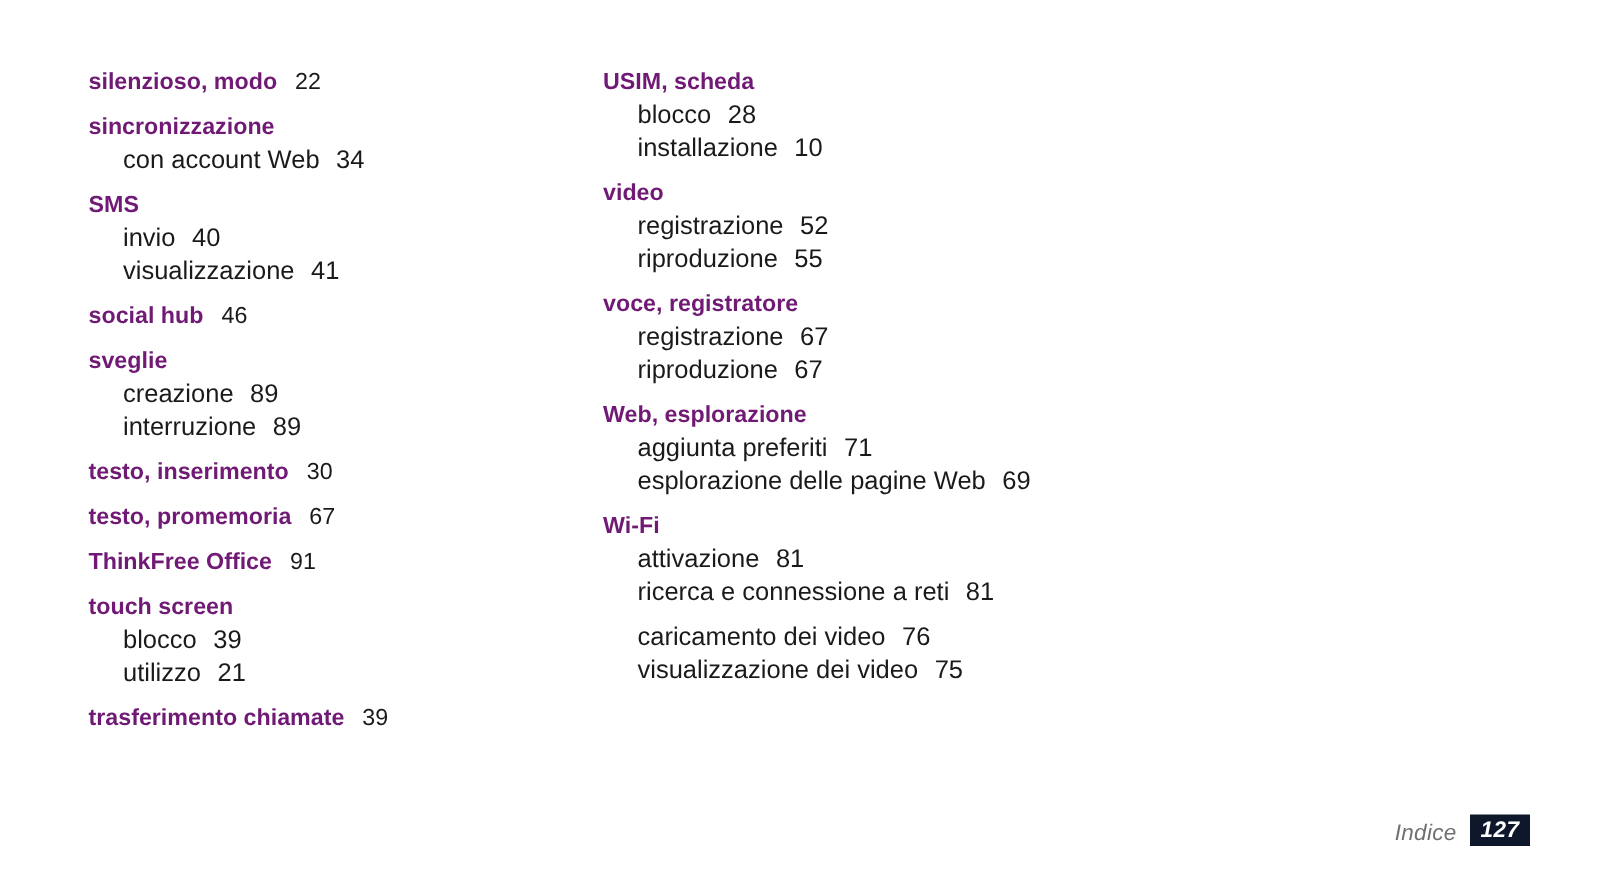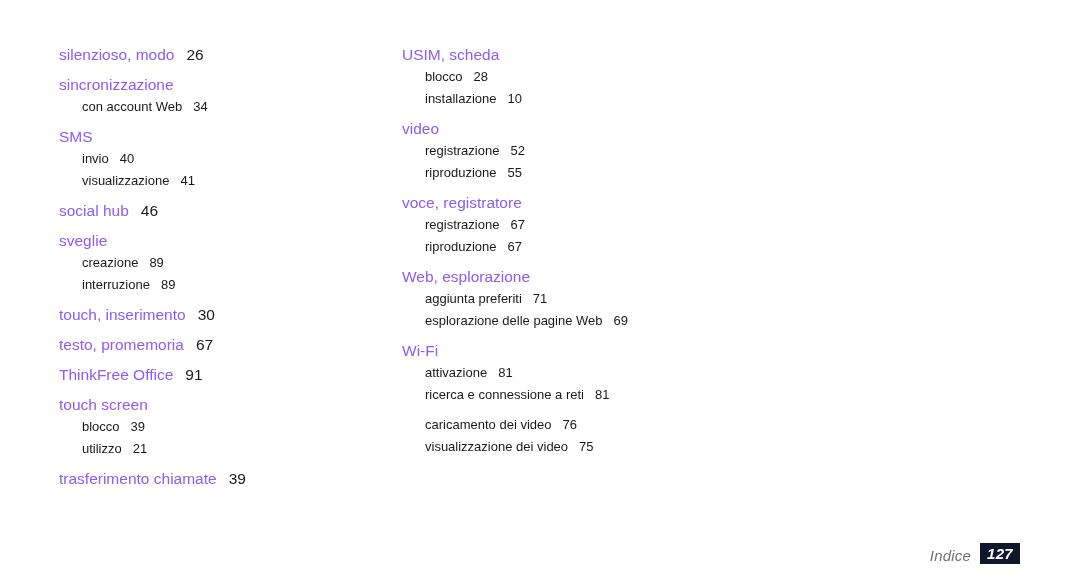--- a/index.html
+++ b/index.html
@@ -47,37 +47,38 @@
     display: flex;
     align-items: baseline;
     color: #2b7fd4;
     font-size: 15.5px;
     line-height: 22px;
     margin: 0;
     padding: 0;
     white-space: nowrap;
   }
   .group-heading .term {
-    color: #8b5cf6;
+    color: #701a75;
+    font-weight: bold;
   }
   .group-heading .page {
     color: #1a1a1a;
     margin-left: 12px;
   }
 
   .subentries {
     list-style: none;
     margin: 0;
     padding: 0 0 0 23px;
   }
   .subentry {
     display: flex;
     align-items: baseline;
     color: #1a1a1a;
-    font-size: 13px;
+    font-size: 17px;
     line-height: 22px;
     white-space: nowrap;
   }
   .subentry .term {
     color: #1a1a1a;
   }
   .subentry .page {
     color: #1a1a1a;
     margin-left: 11px;
   }
@@ -124,21 +125,21 @@
 <body>
 
 <div id="page">
 
   <div class="columns">
 
     <div class="column left">
         <div class="index-group standalone">
           <div class="group-heading">
             <span class="term">silenzioso, modo</span>
-            <span class="page">26</span>
+            <span class="page">22</span>
           </div>
         </div>
         <div class="index-group with-subs">
           <div class="group-heading">
             <span class="term">sincronizzazione</span>
           </div>
           <ul class="subentries">
             <li class="subentry">
               <span class="term">con account Web</span>
               <span class="page">34</span>
@@ -176,21 +177,21 @@
               <span class="page">89</span>
             </li>
             <li class="subentry">
               <span class="term">interruzione</span>
               <span class="page">89</span>
             </li>
           </ul>
         </div>
         <div class="index-group standalone">
           <div class="group-heading">
-            <span class="term">touch, inserimento</span>
+            <span class="term">testo, inserimento</span>
             <span class="page">30</span>
           </div>
         </div>
         <div class="index-group standalone">
           <div class="group-heading">
             <span class="term">testo, promemoria</span>
             <span class="page">67</span>
           </div>
         </div>
         <div class="index-group standalone">

